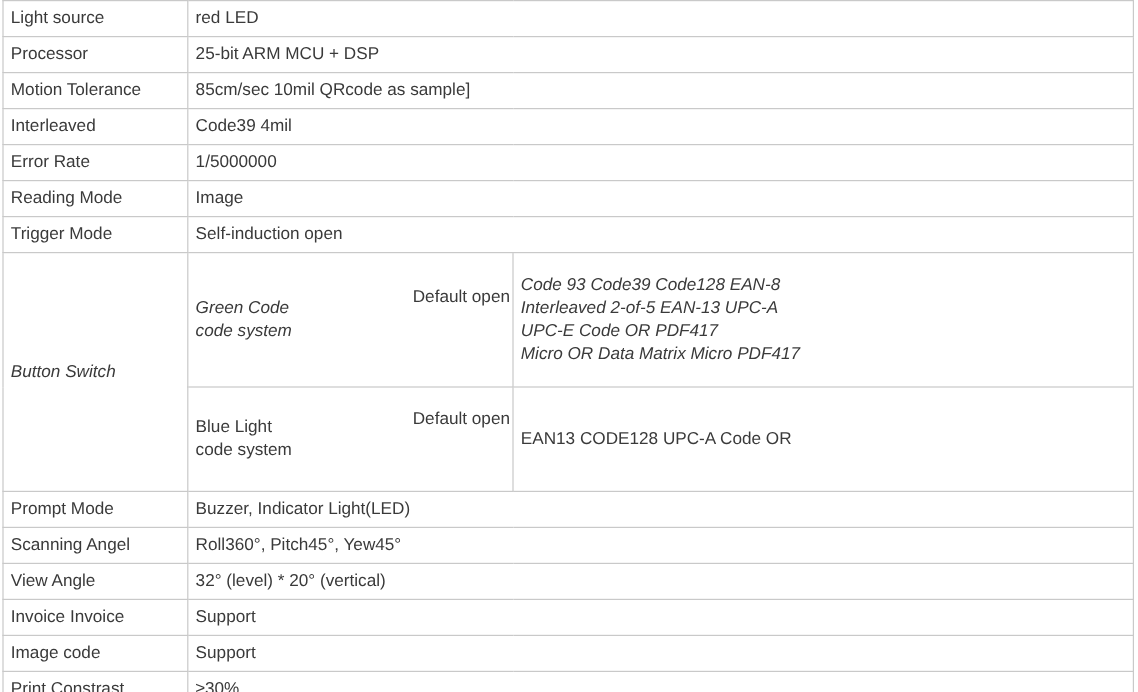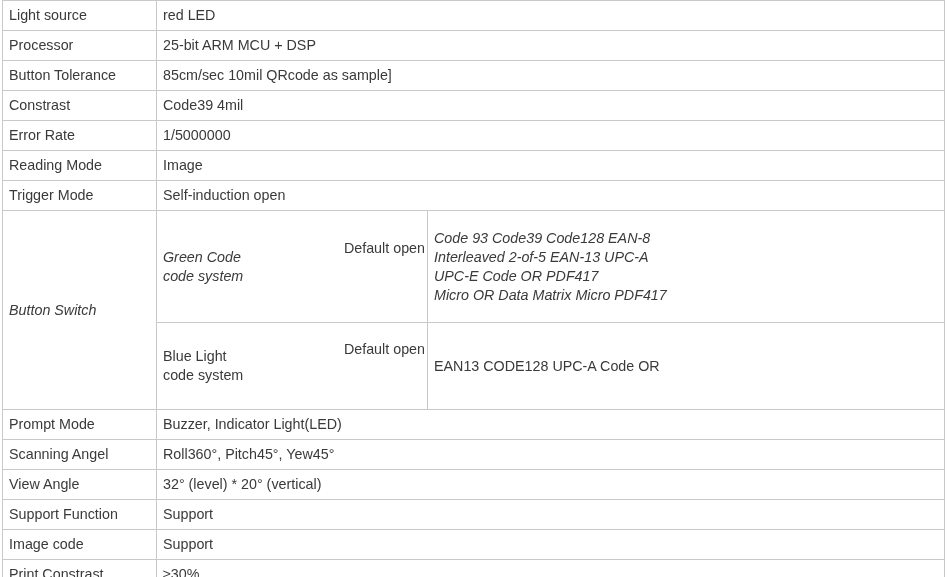--- a/index.html
+++ b/index.html
@@ -92,25 +92,25 @@
 
       <tr class="r-simple">
         <td>Light source</td>
         <td colspan="2">red LED</td>
       </tr>
       <tr class="r-simple">
         <td>Processor</td>
         <td colspan="2">25-bit ARM MCU + DSP</td>
       </tr>
       <tr class="r-simple">
-        <td>Button Tolerance</td>
+        <td>Motion Tolerance</td>
         <td colspan="2">85cm/sec 10mil QRcode as sample]</td>
       </tr>
       <tr class="r-simple">
-        <td>Constrast</td>
+        <td>Interleaved</td>
         <td colspan="2">Code39 4mil</td>
       </tr>
       <tr class="r-simple">
         <td>Error Rate</td>
         <td colspan="2">1/5000000</td>
       </tr>
       <tr class="r-simple">
         <td>Reading Mode</td>
         <td colspan="2">Image</td>
       </tr>
@@ -148,21 +148,21 @@
       </tr>
       <tr class="r-simple">
         <td>Scanning Angel</td>
         <td colspan="2">Roll360°, Pitch45°, Yew45°</td>
       </tr>
       <tr class="r-simple">
         <td>View Angle</td>
         <td colspan="2">32° (level) * 20° (vertical)</td>
       </tr>
       <tr class="r-simple">
-        <td>Support Function</td>
+        <td>Invoice Invoice</td>
         <td colspan="2">Support</td>
       </tr>
       <tr class="r-simple">
         <td>Image code</td>
         <td colspan="2">Support</td>
       </tr>
       <tr class="r-last">
         <td>Print Constrast</td>
         <td colspan="2">≥30%</td>
       </tr>

